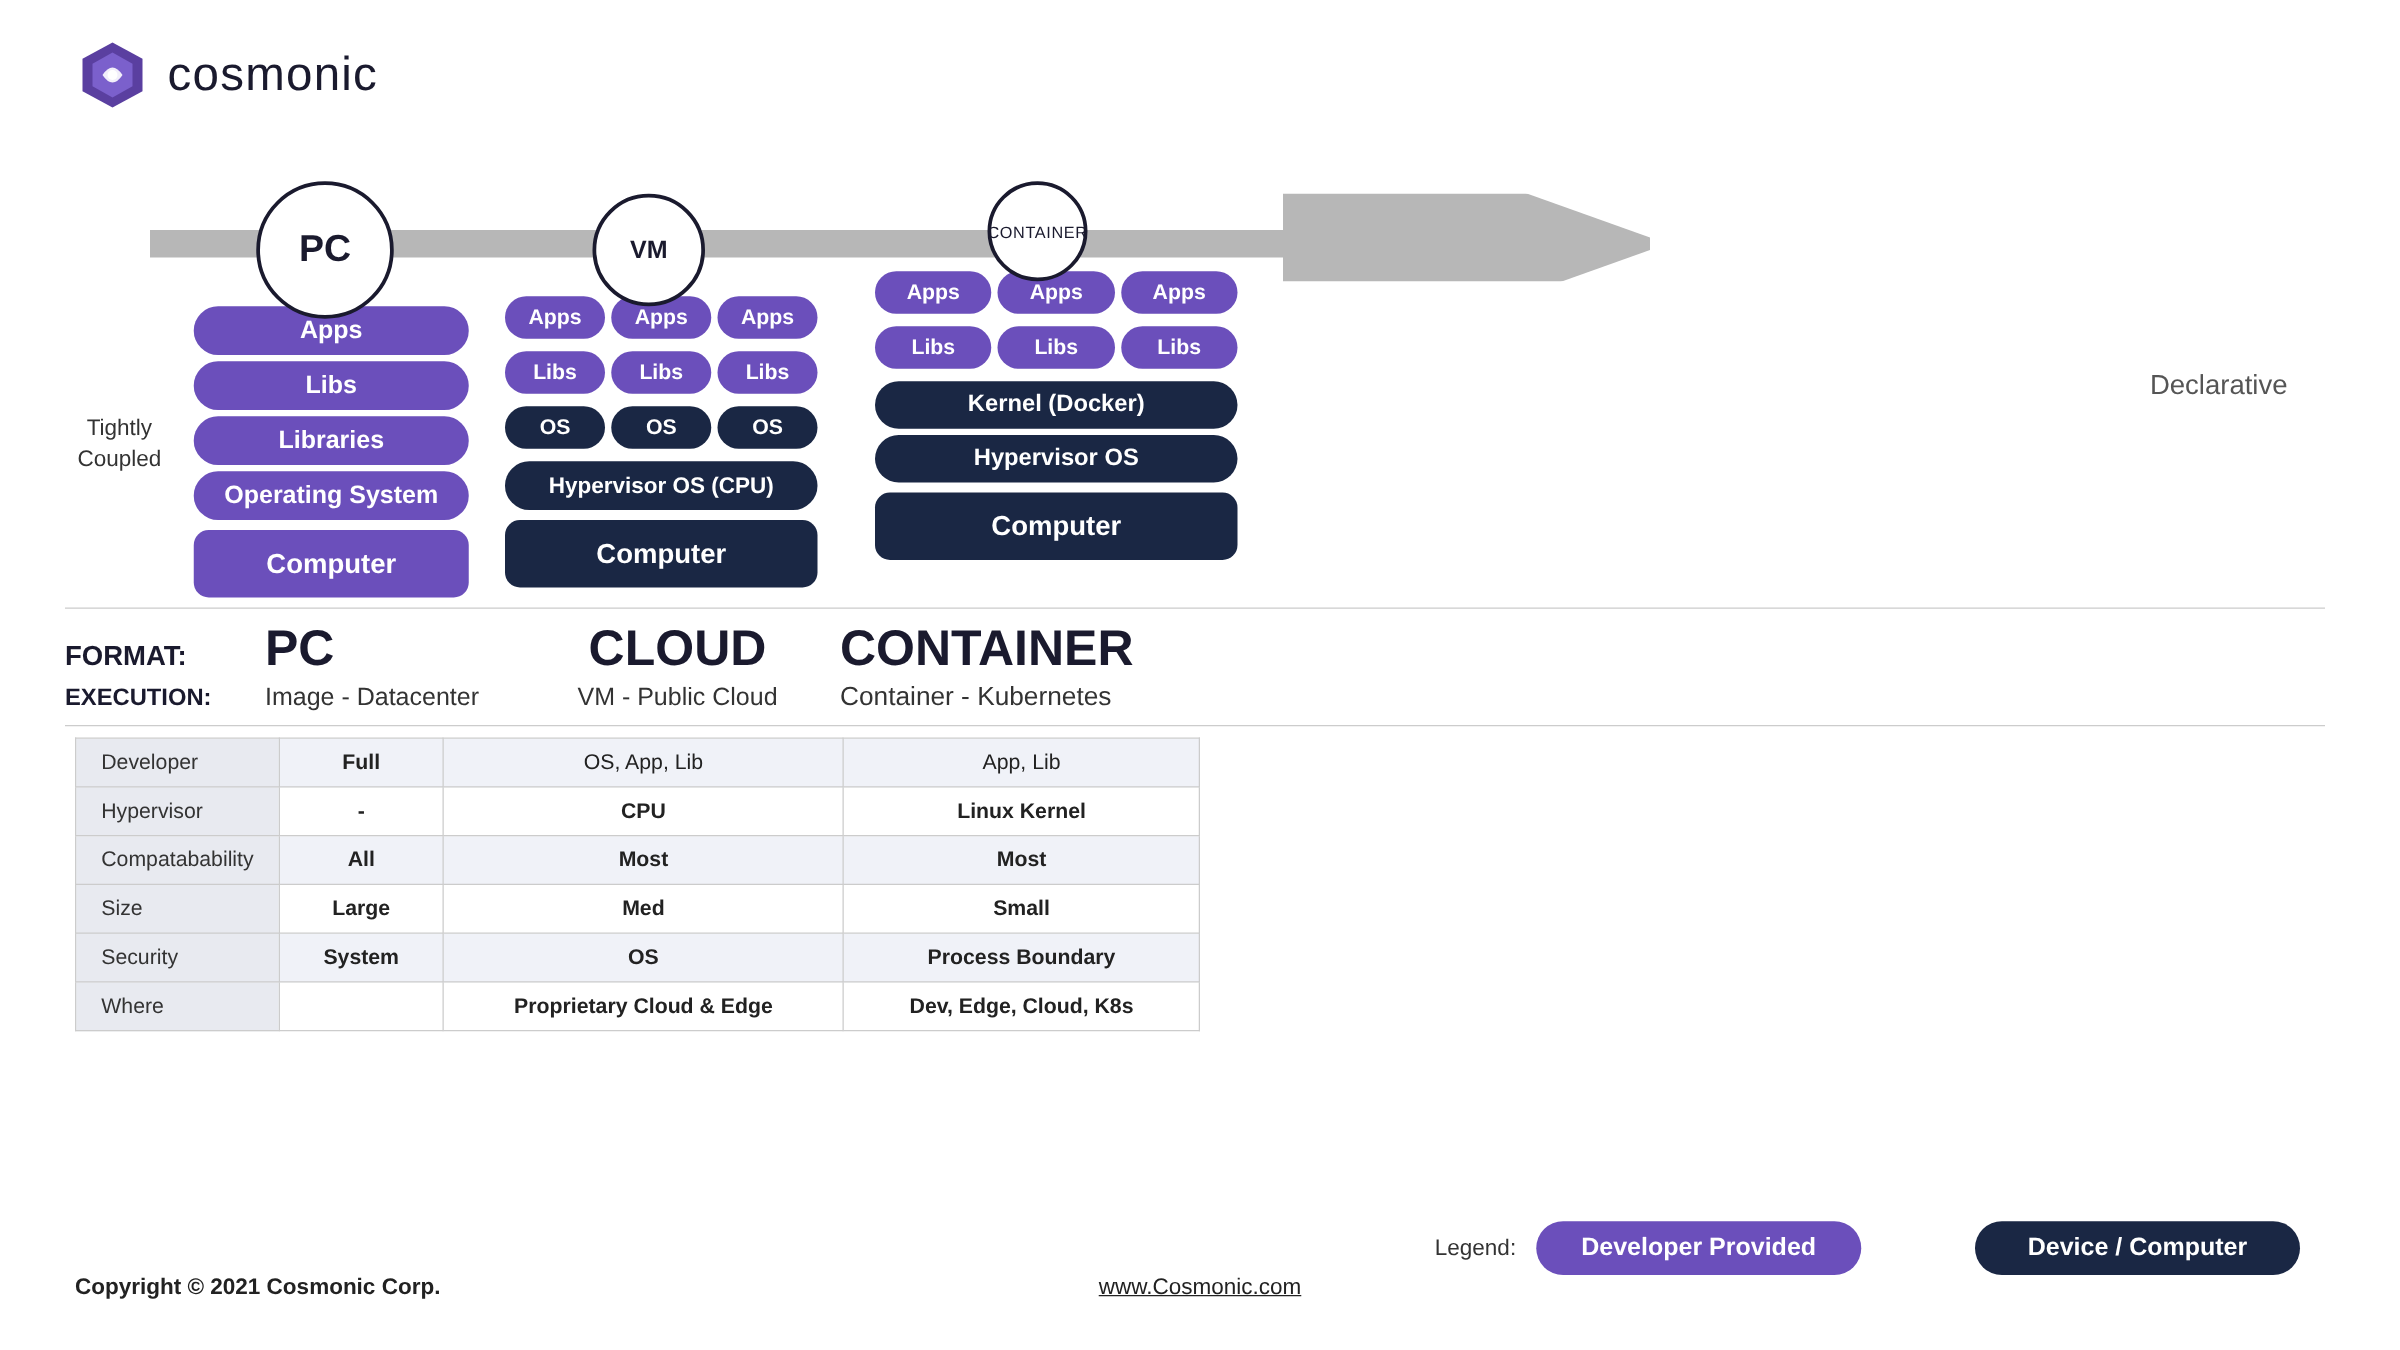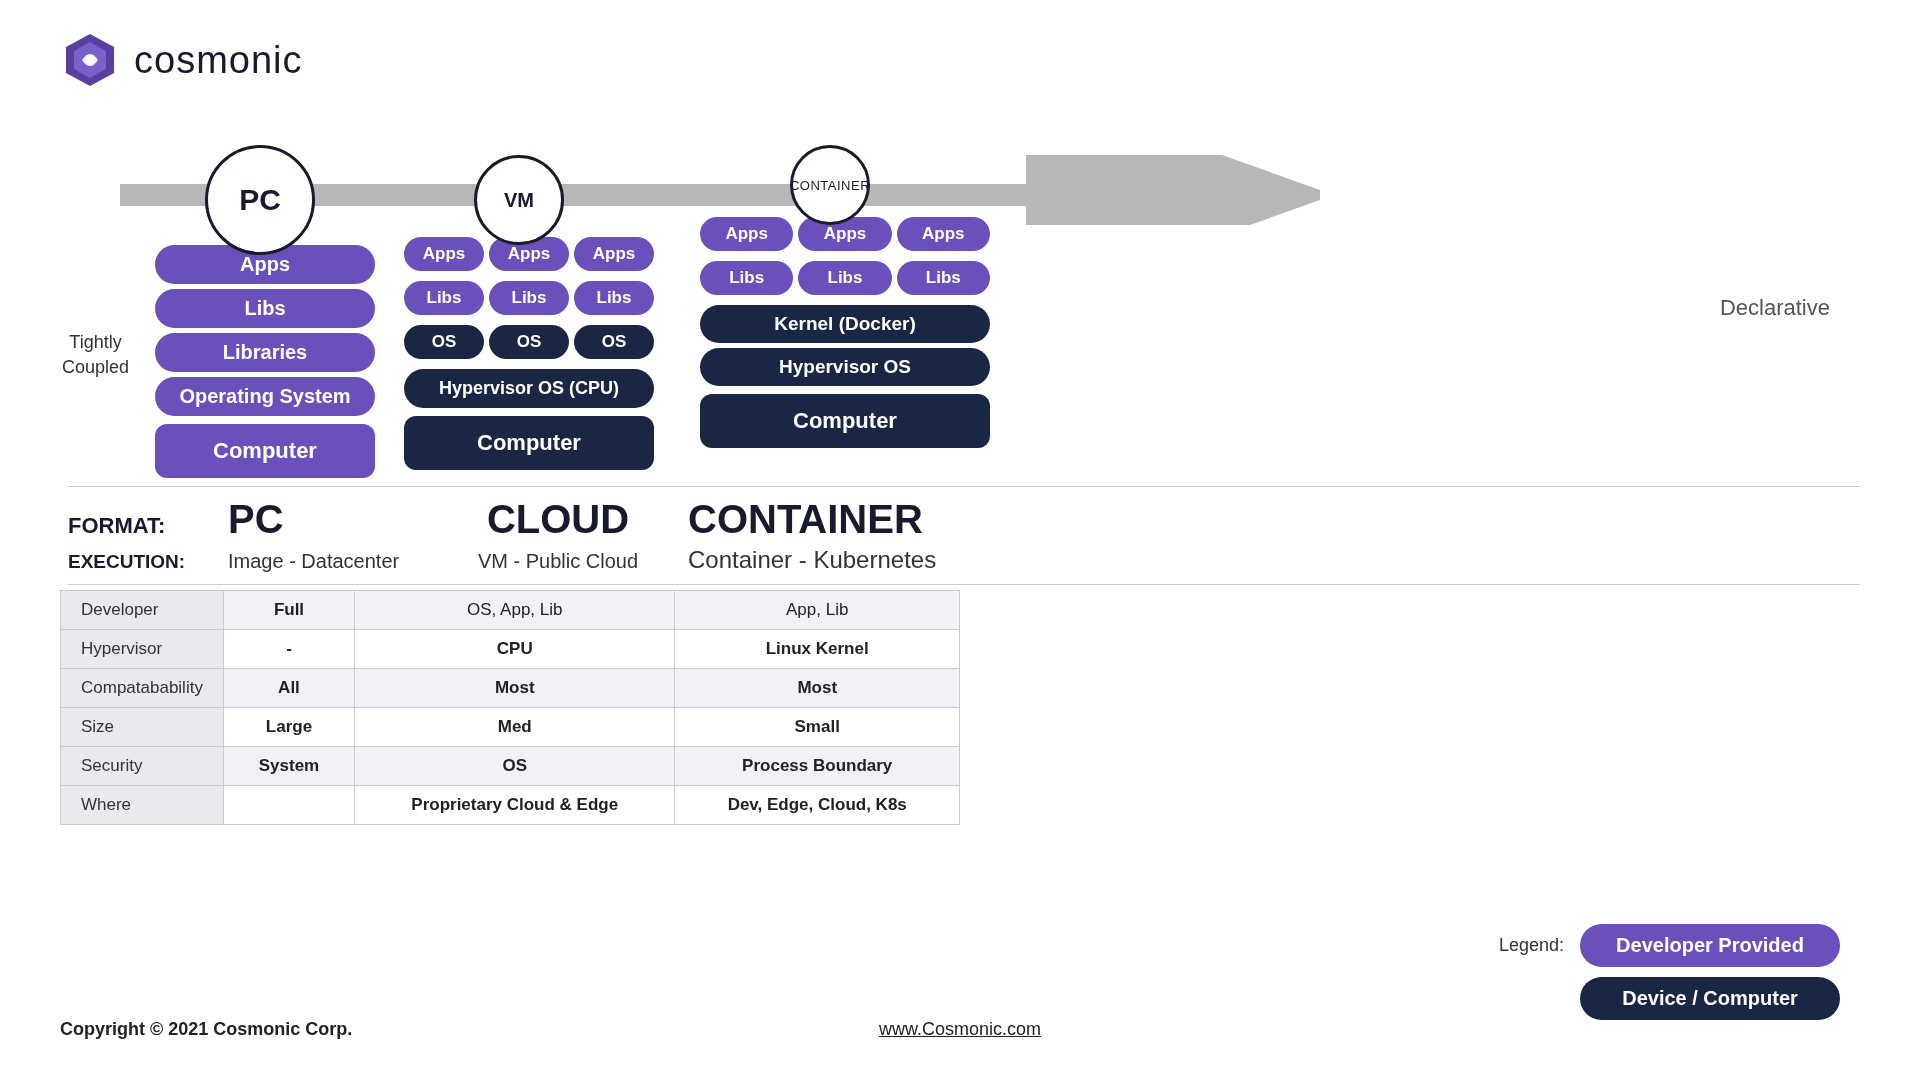--- a/index.html
+++ b/index.html
@@ -105,21 +105,21 @@
       font-weight: 600;
       margin-top: 2px;
     }
     .computer-box.purple { background: #6b4fbb; }
     .computer-box.dark-navy { background: #1a2744; }
 
     
     .format-section {
       position: absolute;
       top: 480px;
-      left: 68px;
+      left: 52px;
       right: 60px;
     }
     .format-row {
       display: flex;
       align-items: baseline;
       margin-bottom: 4px;
     }
     .format-label {
       font-size: 22px;
       font-weight: 700;
@@ -150,21 +150,21 @@
       font-size: 20px;
       color: #333;
     }
     .exec-cloud {
       width: 260px;
       font-size: 20px;
       color: #333;
       text-align: center;
     }
     .exec-container {
-      font-size: 24px;
+      font-size: 21px;
       color: #333;
     }
 
     
     .divider {
       border: none;
       border-top: 1.5px solid #ccc;
       margin: 6px 0;
     }
 
@@ -200,21 +200,21 @@
     .comparison-table td.bold-val {
       font-weight: 700;
     }
 
     
     .legend-area {
       position: absolute;
       bottom: 60px;
       right: 80px;
       display: flex;
-      flex-direction: column;
+      flex-direction: row;
       gap: 10px;
       align-items: flex-end;
     }
     .legend-row {
       display: flex;
       align-items: center;
       gap: 16px;
     }
     .legend-label {
       font-size: 18px;

